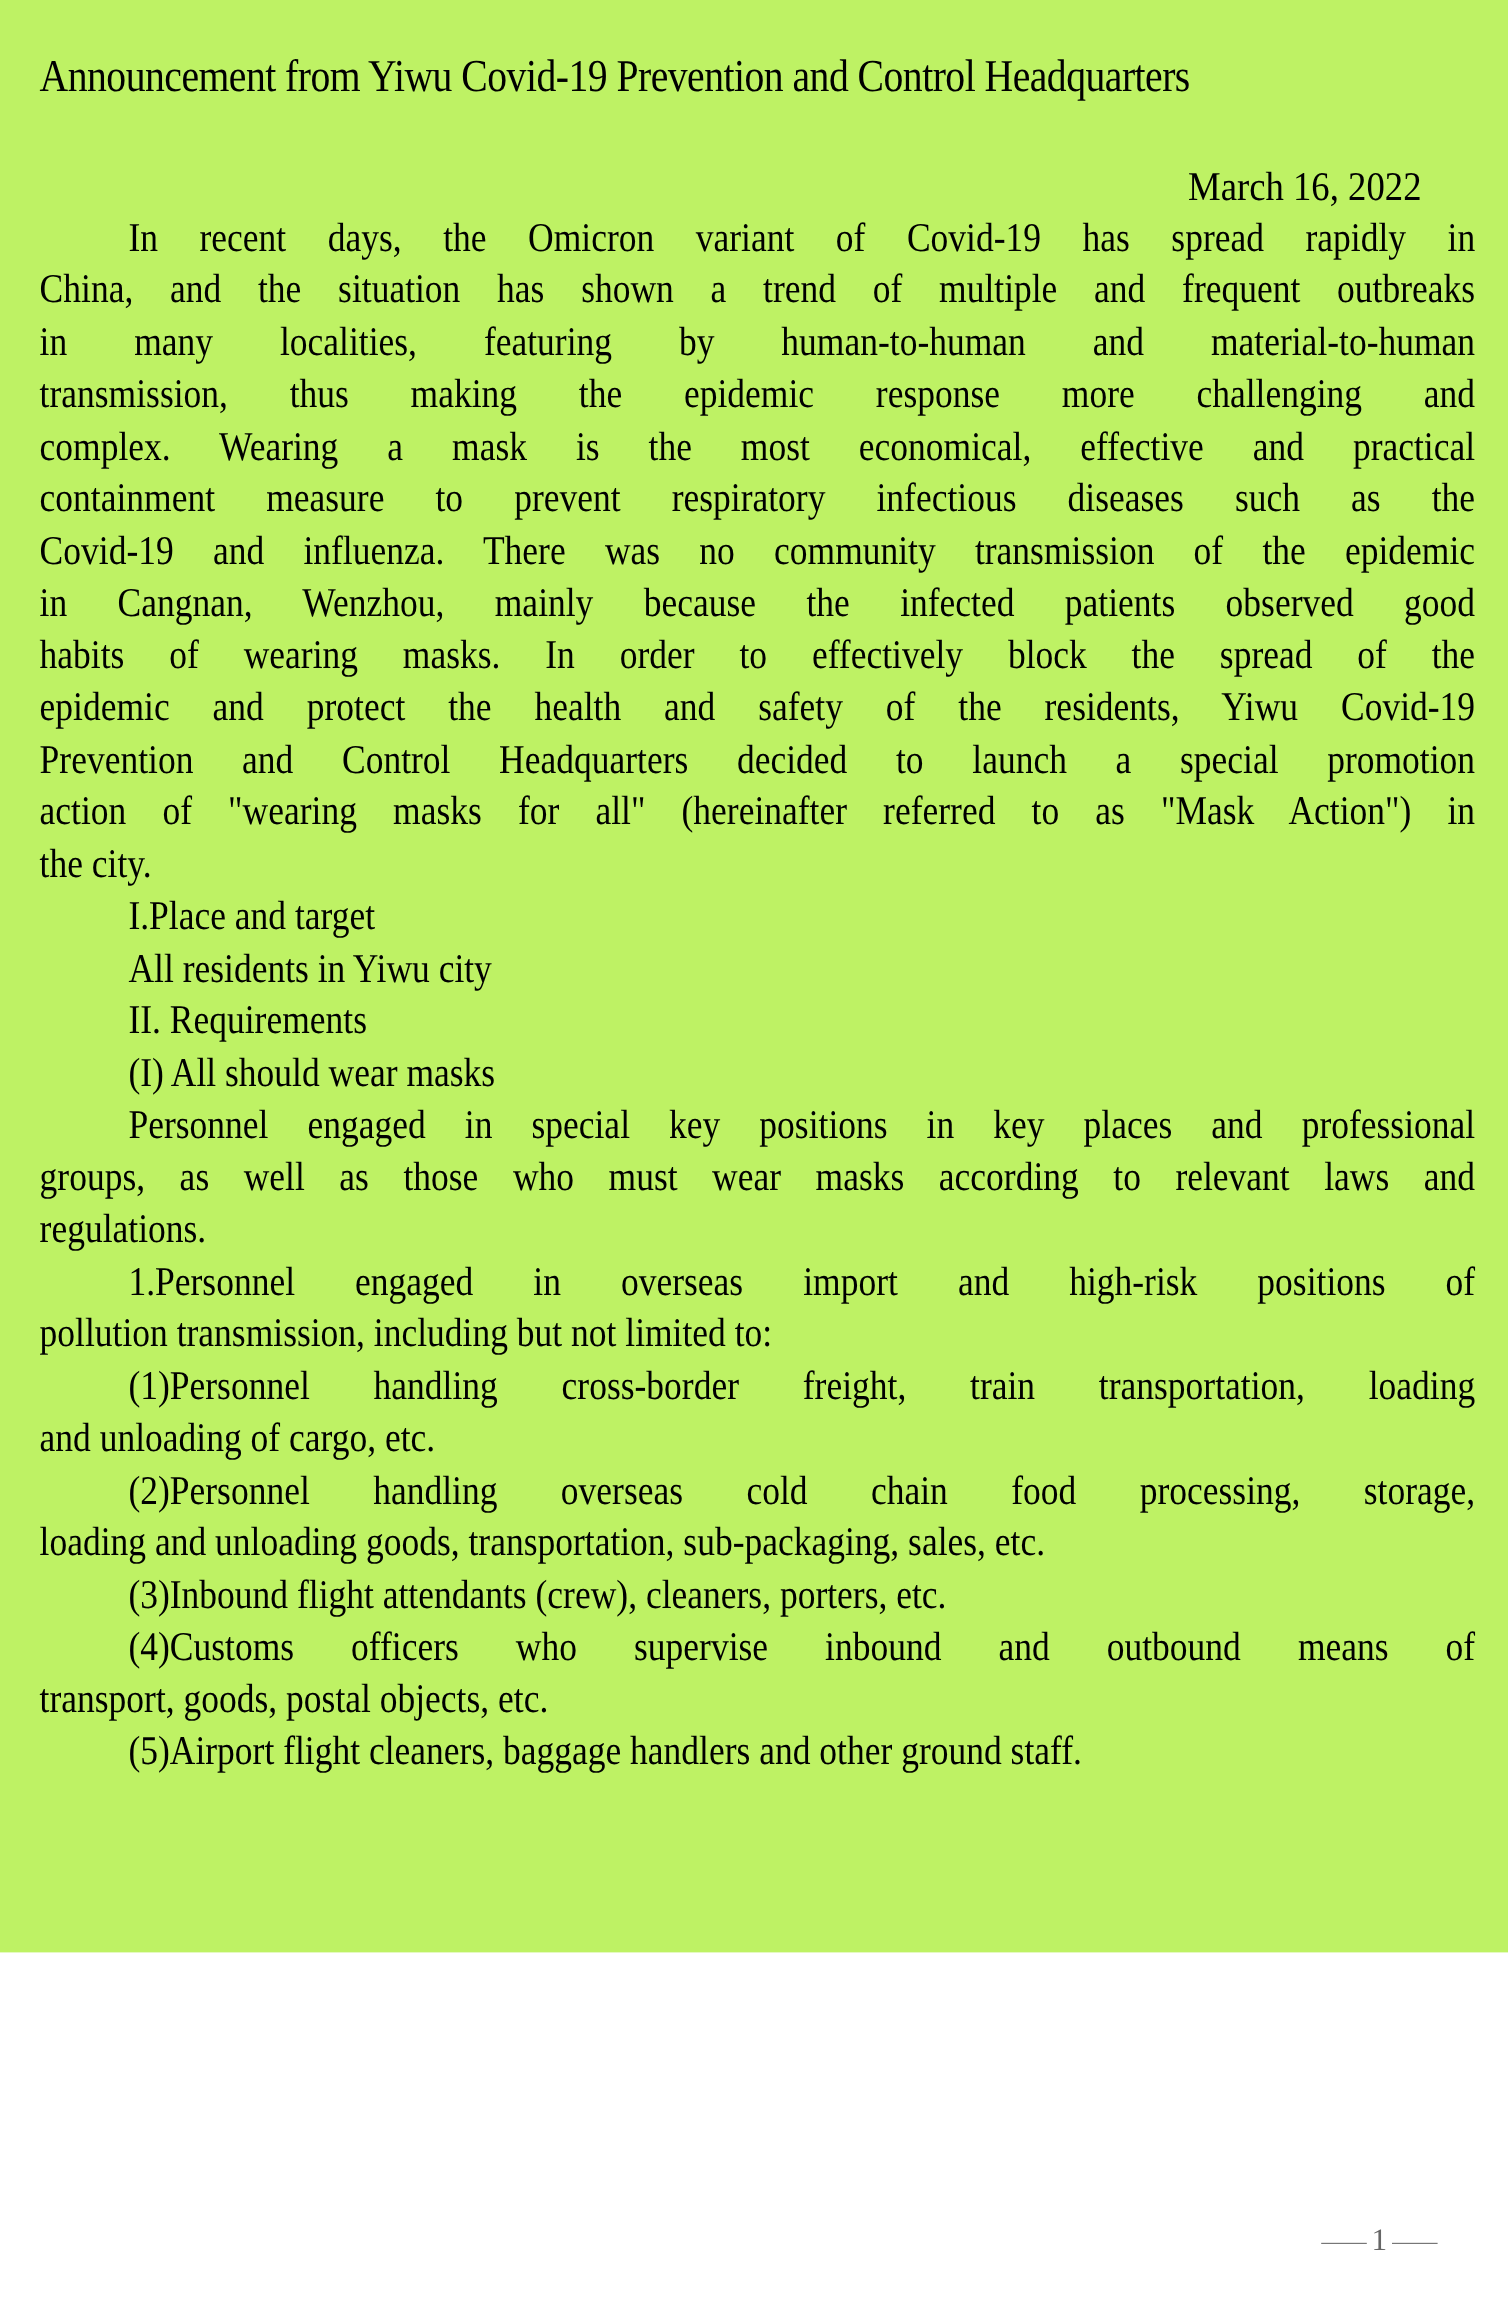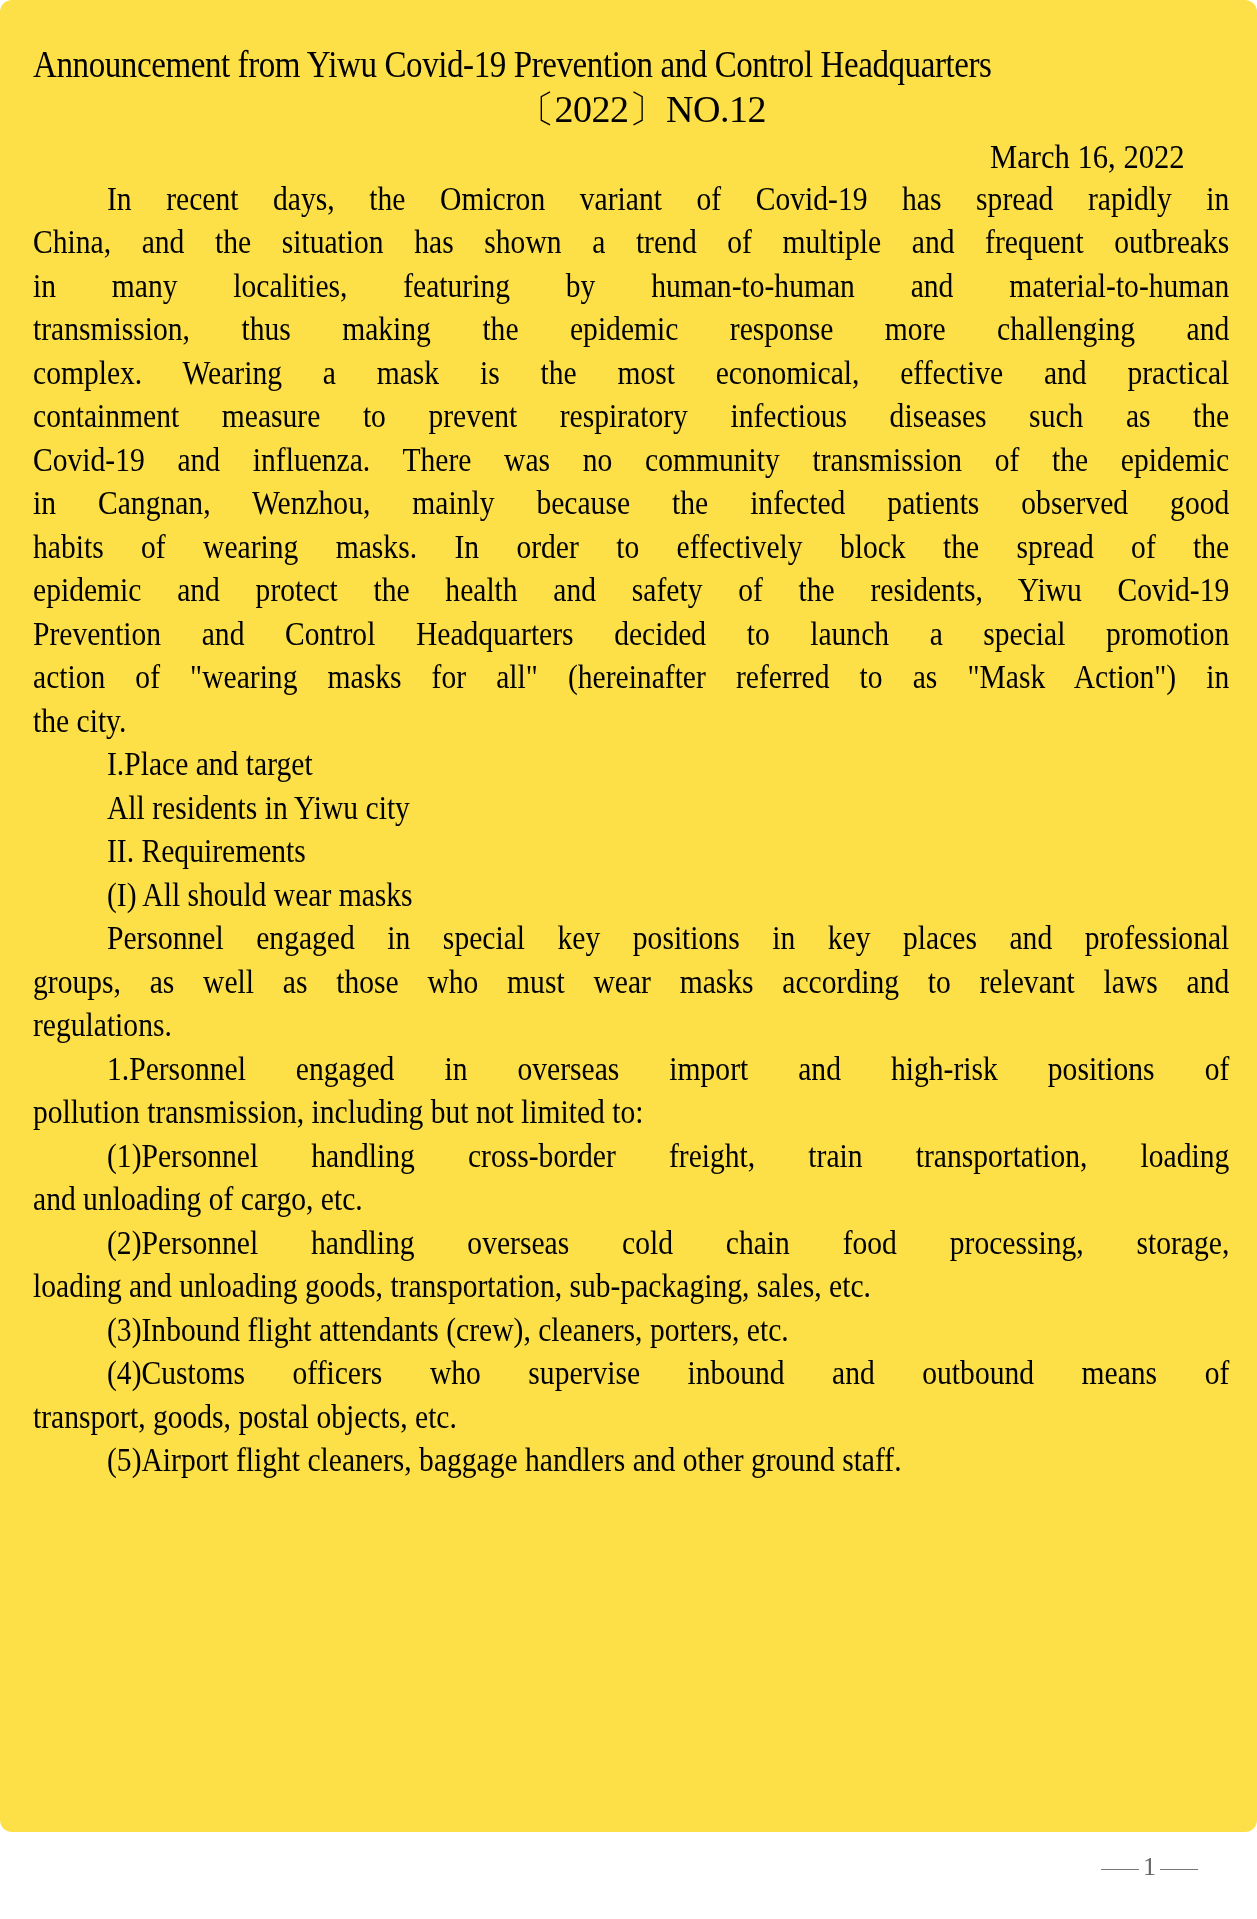--- a/index.html
+++ b/index.html
@@ -1,17 +1,17 @@
 <!DOCTYPE html>
 <html><head>
 <meta charset="utf-8">
 <style>
   html, body { margin: 0; padding: 0; background: #ffffff; }
   body { width: 1257px; height: 1919px; position: relative; overflow: hidden; }
-  .page { position: absolute; left: 0; top: 0; width: 1257px; height: 1832px; background: #fde047; color: #000; border-radius: 12px; }
+  .page { position: absolute; left: 0; top: 0; width: 1257px; height: 1627px; background: #bef264; color: #000; }
   .line {
     position: absolute;
     font-family: "Liberation Serif", "DejaVu Serif", serif;
     font-size: 34px;
     line-height: 40px;
     white-space: nowrap;
     color: #000;
   }
   
   .cond { transform-origin: 0 0; transform: scaleX(0.87); }
@@ -19,21 +19,20 @@
   .title { font-size: 38px; letter-spacing: -0.5px; }
   .pageno { position: absolute; left: 1097px; top: 1852px; font-family: "Liberation Serif", serif; font-size: 26px; color: #666; white-space: nowrap; }
   .pageno .dash { display: inline-block; width: 38px; height: 1px; background: #777; vertical-align: middle; margin: 0 4px; }
 </style>
 </head>
 <body>
 
 <div class="page">
 
   <div class="line title cond" style="left:33px; top:44px; width:1385px;">Announcement from Yiwu Covid-19 Prevention and Control Headquarters</div>
-  <div class="line title" style="left:517px; top:89px;">〔2022〕NO.12</div>
   <div class="line" style="left:990px; top:137px; transform:scaleX(0.9); transform-origin:0 0;">March 16, 2022</div>
 
   <div class="line cond just" style="left:107px; top:179px; width:1290px;">In recent days, the Omicron variant of Covid-19 has spread rapidly in</div>
   <div class="line cond just" style="left:33px; top:222px; width:1375px;">China, and the situation has shown a trend of multiple and frequent outbreaks</div>
   <div class="line cond just" style="left:33px; top:266px; width:1375px;">in many localities, featuring by human-to-human and material-to-human</div>
   <div class="line cond just" style="left:33px; top:309px; width:1375px;">transmission, thus making the epidemic response more challenging and</div>
   <div class="line cond just" style="left:33px; top:353px; width:1375px;">complex. Wearing a mask is the most economical, effective and practical</div>
   <div class="line cond just" style="left:33px; top:396px; width:1375px;">containment measure to prevent respiratory infectious diseases such as the</div>
   <div class="line cond just" style="left:33px; top:440px; width:1375px;">Covid-19 and influenza. There was no community transmission of the epidemic</div>
   <div class="line cond just" style="left:33px; top:483px; width:1375px;">in Cangnan, Wenzhou, mainly because the infected patients observed good</div>

